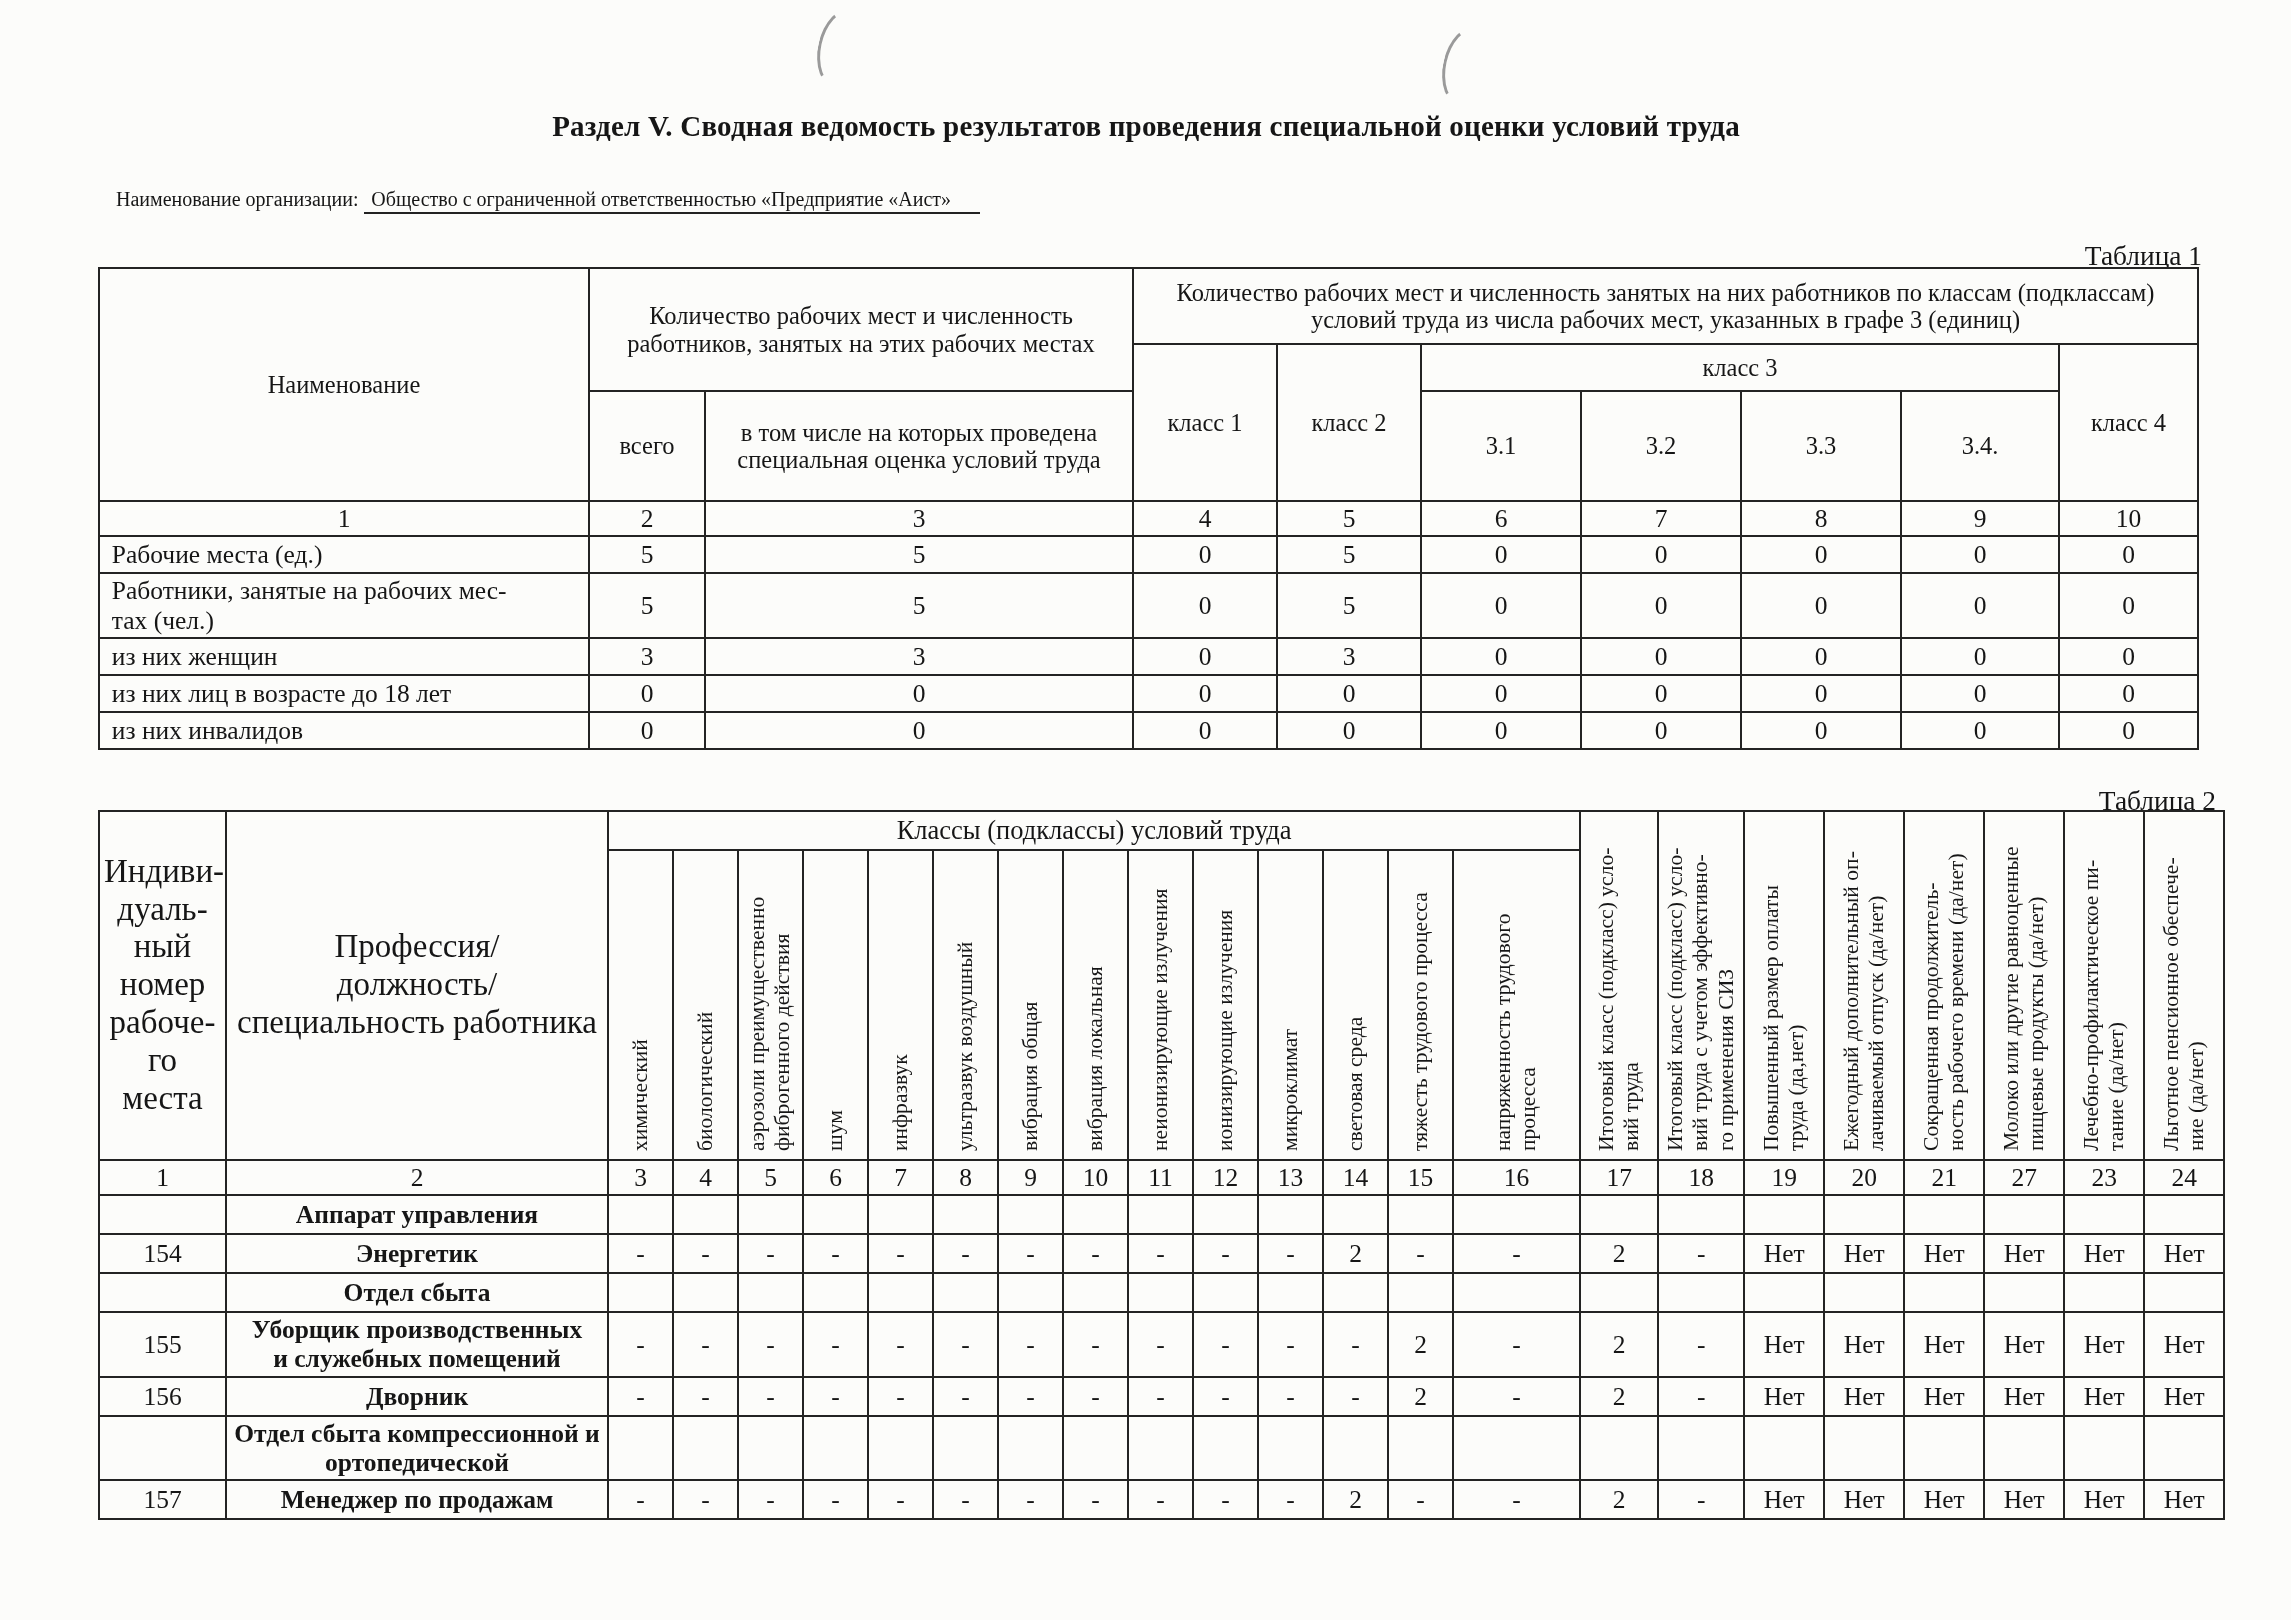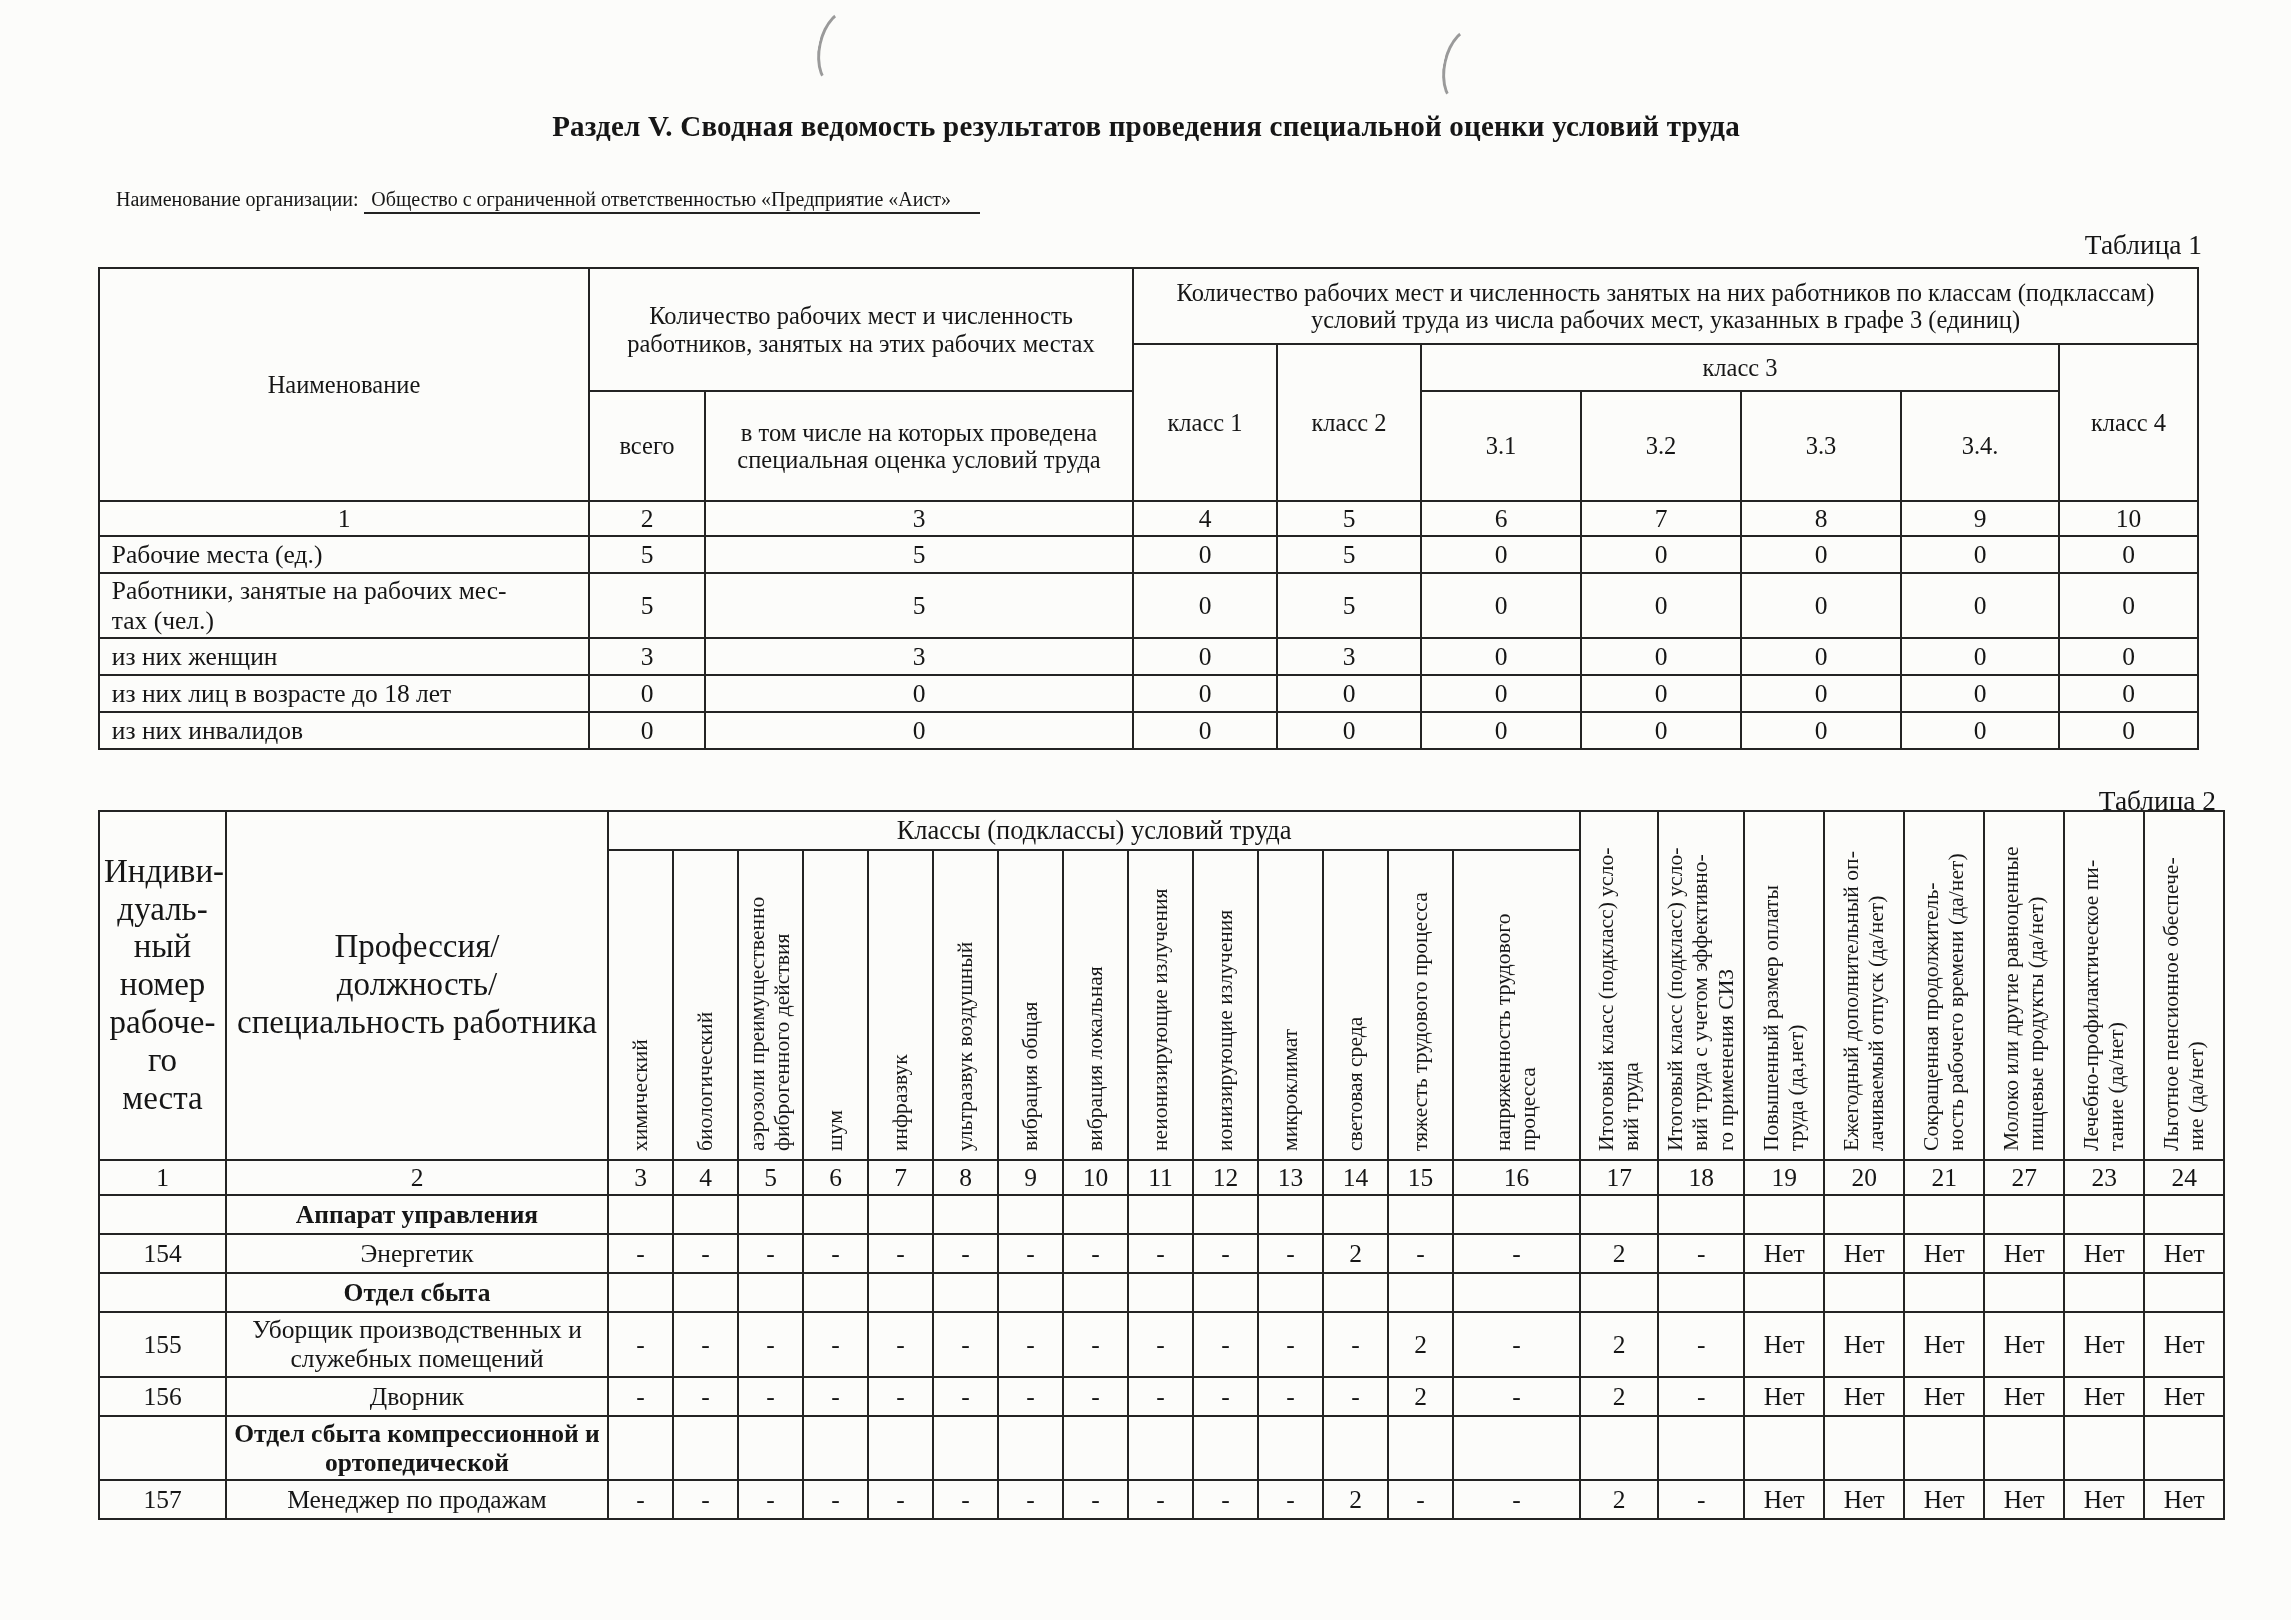--- a/index.html
+++ b/index.html
@@ -19,21 +19,21 @@
 
   .title {
     position:absolute; top:110px; left:0; width:100%;
     text-align:center; font-size:29px; font-weight:bold; margin:0;
     letter-spacing:0.2px;
   }
   .orgline { position:absolute; top:188px; left:116px; font-size:20px; }
   .orgvalue { border-bottom:2px solid #222; padding:0 29px 2px 7.8px; }
 
   .tcap { position:absolute; font-size:27.4px; }
-  .tcap1 { top:230px; right:90px; }
+  .tcap1 { top:241px; right:90px; }
   .tcap2 { top:766px; right:76px;margin-top:20px; }
 
   table { border-collapse:collapse; table-layout:fixed; position:absolute; background:#fcfcfa; }
   td,th { border:2px solid #232323; font-weight:normal; padding:2px 3.9px; vertical-align:middle; text-align:center; line-height:1.15; overflow:visible; }
 
   
   .t1 { left:98px; top:267px; width:2099px; font-size:25.5px; border:2.9px solid #232323; }
   .t1 thead th { font-size:24.5px; line-height:1.12; }
   .t1 .hr1 { height:76px; }
   .t1 .hr2 { height:47px; }
@@ -51,21 +51,21 @@
   .rot {
     writing-mode:vertical-rl; transform:rotate(180deg);
     white-space:pre-line; text-align:left;
     font-size:21.6px; line-height:1.18;
     height:292px; margin:0 auto;
   }
   .rot-tall { height:337px; }
   .t2 .numsrow { height:29px; }
   .t2 tbody tr { height:39px; }
   .t2 tbody .grp { font-weight:bold; }
-  .t2 .prof { padding:2px 17px; }
+  .t2 .prof { padding:2px 17px;font-weight:bold; }
 </style>
 </head>
 <body>
 
 <div class="curl curl1"></div>
 <div class="curl curl2"></div>
 
 <h1 class="title">Раздел V. Сводная ведомость результатов проведения специальной оценки условий труда</h1>
 
 <div class="orgline">

